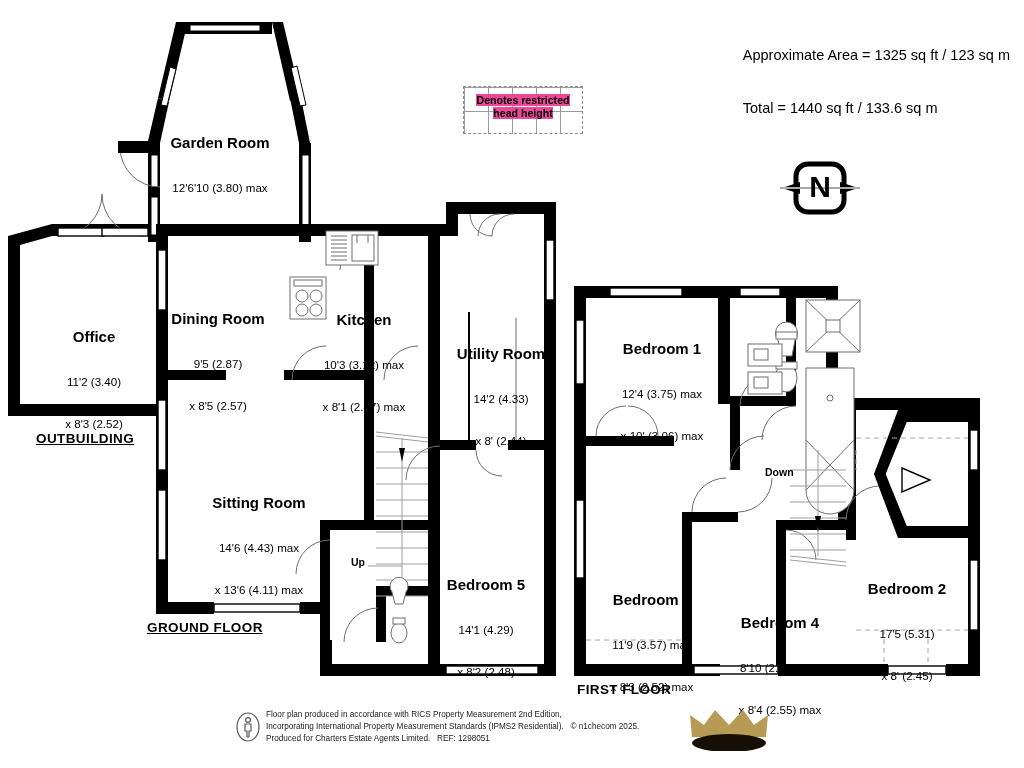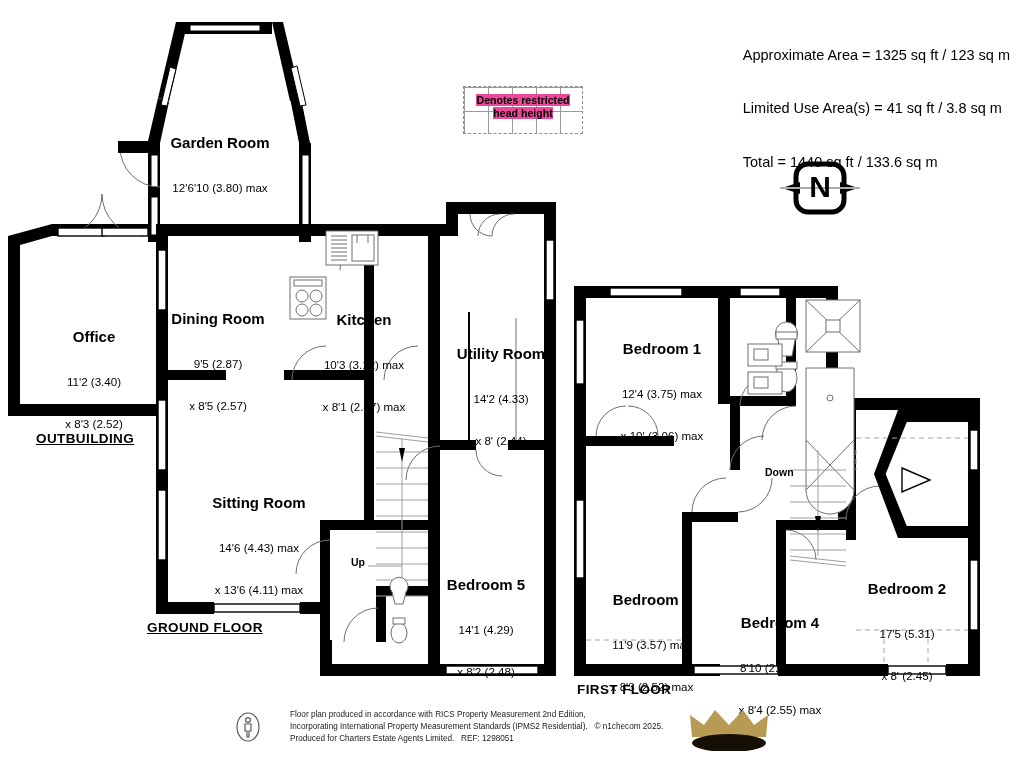--- a/index.html
+++ b/index.html
@@ -49,21 +49,21 @@
     font-size: 10.6px; font-weight: bold;
     line-height: 1.25;
   }
   .legend-text span { background: #ec4899; }
 
   .footer-wrap { position: absolute; left: 236px; top: 706px; width: 540px; height: 50px; }
   .footer-text {
     position: absolute; left: 30px; top: 3px;
     font-size: 8.2px; line-height: 1.45; color: #1a1a1a;
   }
-  .footer-text span { display: block; white-space: pre; margin-left: 24px; }
+  .footer-text span { display: block; white-space: pre; }
   .info-icon { position: absolute; left: 0; top: 6px; width: 24px; height: 30px; }
   .crown { position: absolute; left: 452px; top: 1px; width: 82px; height: 44px; }
 </style>
 </head>
 <body>
 
 <svg id="plan" viewBox="0 0 1024 768">
   <defs>
     <style>
       .w   { fill:#000; }
@@ -338,21 +338,20 @@
   <g>
     <rect x="796" y="164" width="48" height="48" rx="12" ry="12" fill="#fff" stroke="#000" stroke-width="5"></rect>
     <path d="M782,188 L800,182 L800,194 Z" fill="#000"></path>
     <path d="M858,188 L840,182 L840,194 Z" fill="#000"></path>
     <line x1="780" y1="188" x2="860" y2="188" stroke="#aaa" stroke-width="2"></line>
   </g>
 </svg>
 
 <div class="txt area-header">
   <span class="line">Approximate Area = 1325 sq ft / 123 sq m</span>
-  <span class="line">Limited Use Area(s) = 41 sq ft / 3.8 sq m</span>
   <span class="line">Total = 1440 sq ft / 133.6 sq m</span>
 </div>
 
 <div class="legend-box"></div>
 <div class="legend-text">
   <span>Denotes restricted</span><br>
   <span>head height</span>
 </div>
 
 <div class="txt" style="left:796px; top:169px; width:48px; text-align:center; font-size:30px; font-weight:bold;">N</div>

